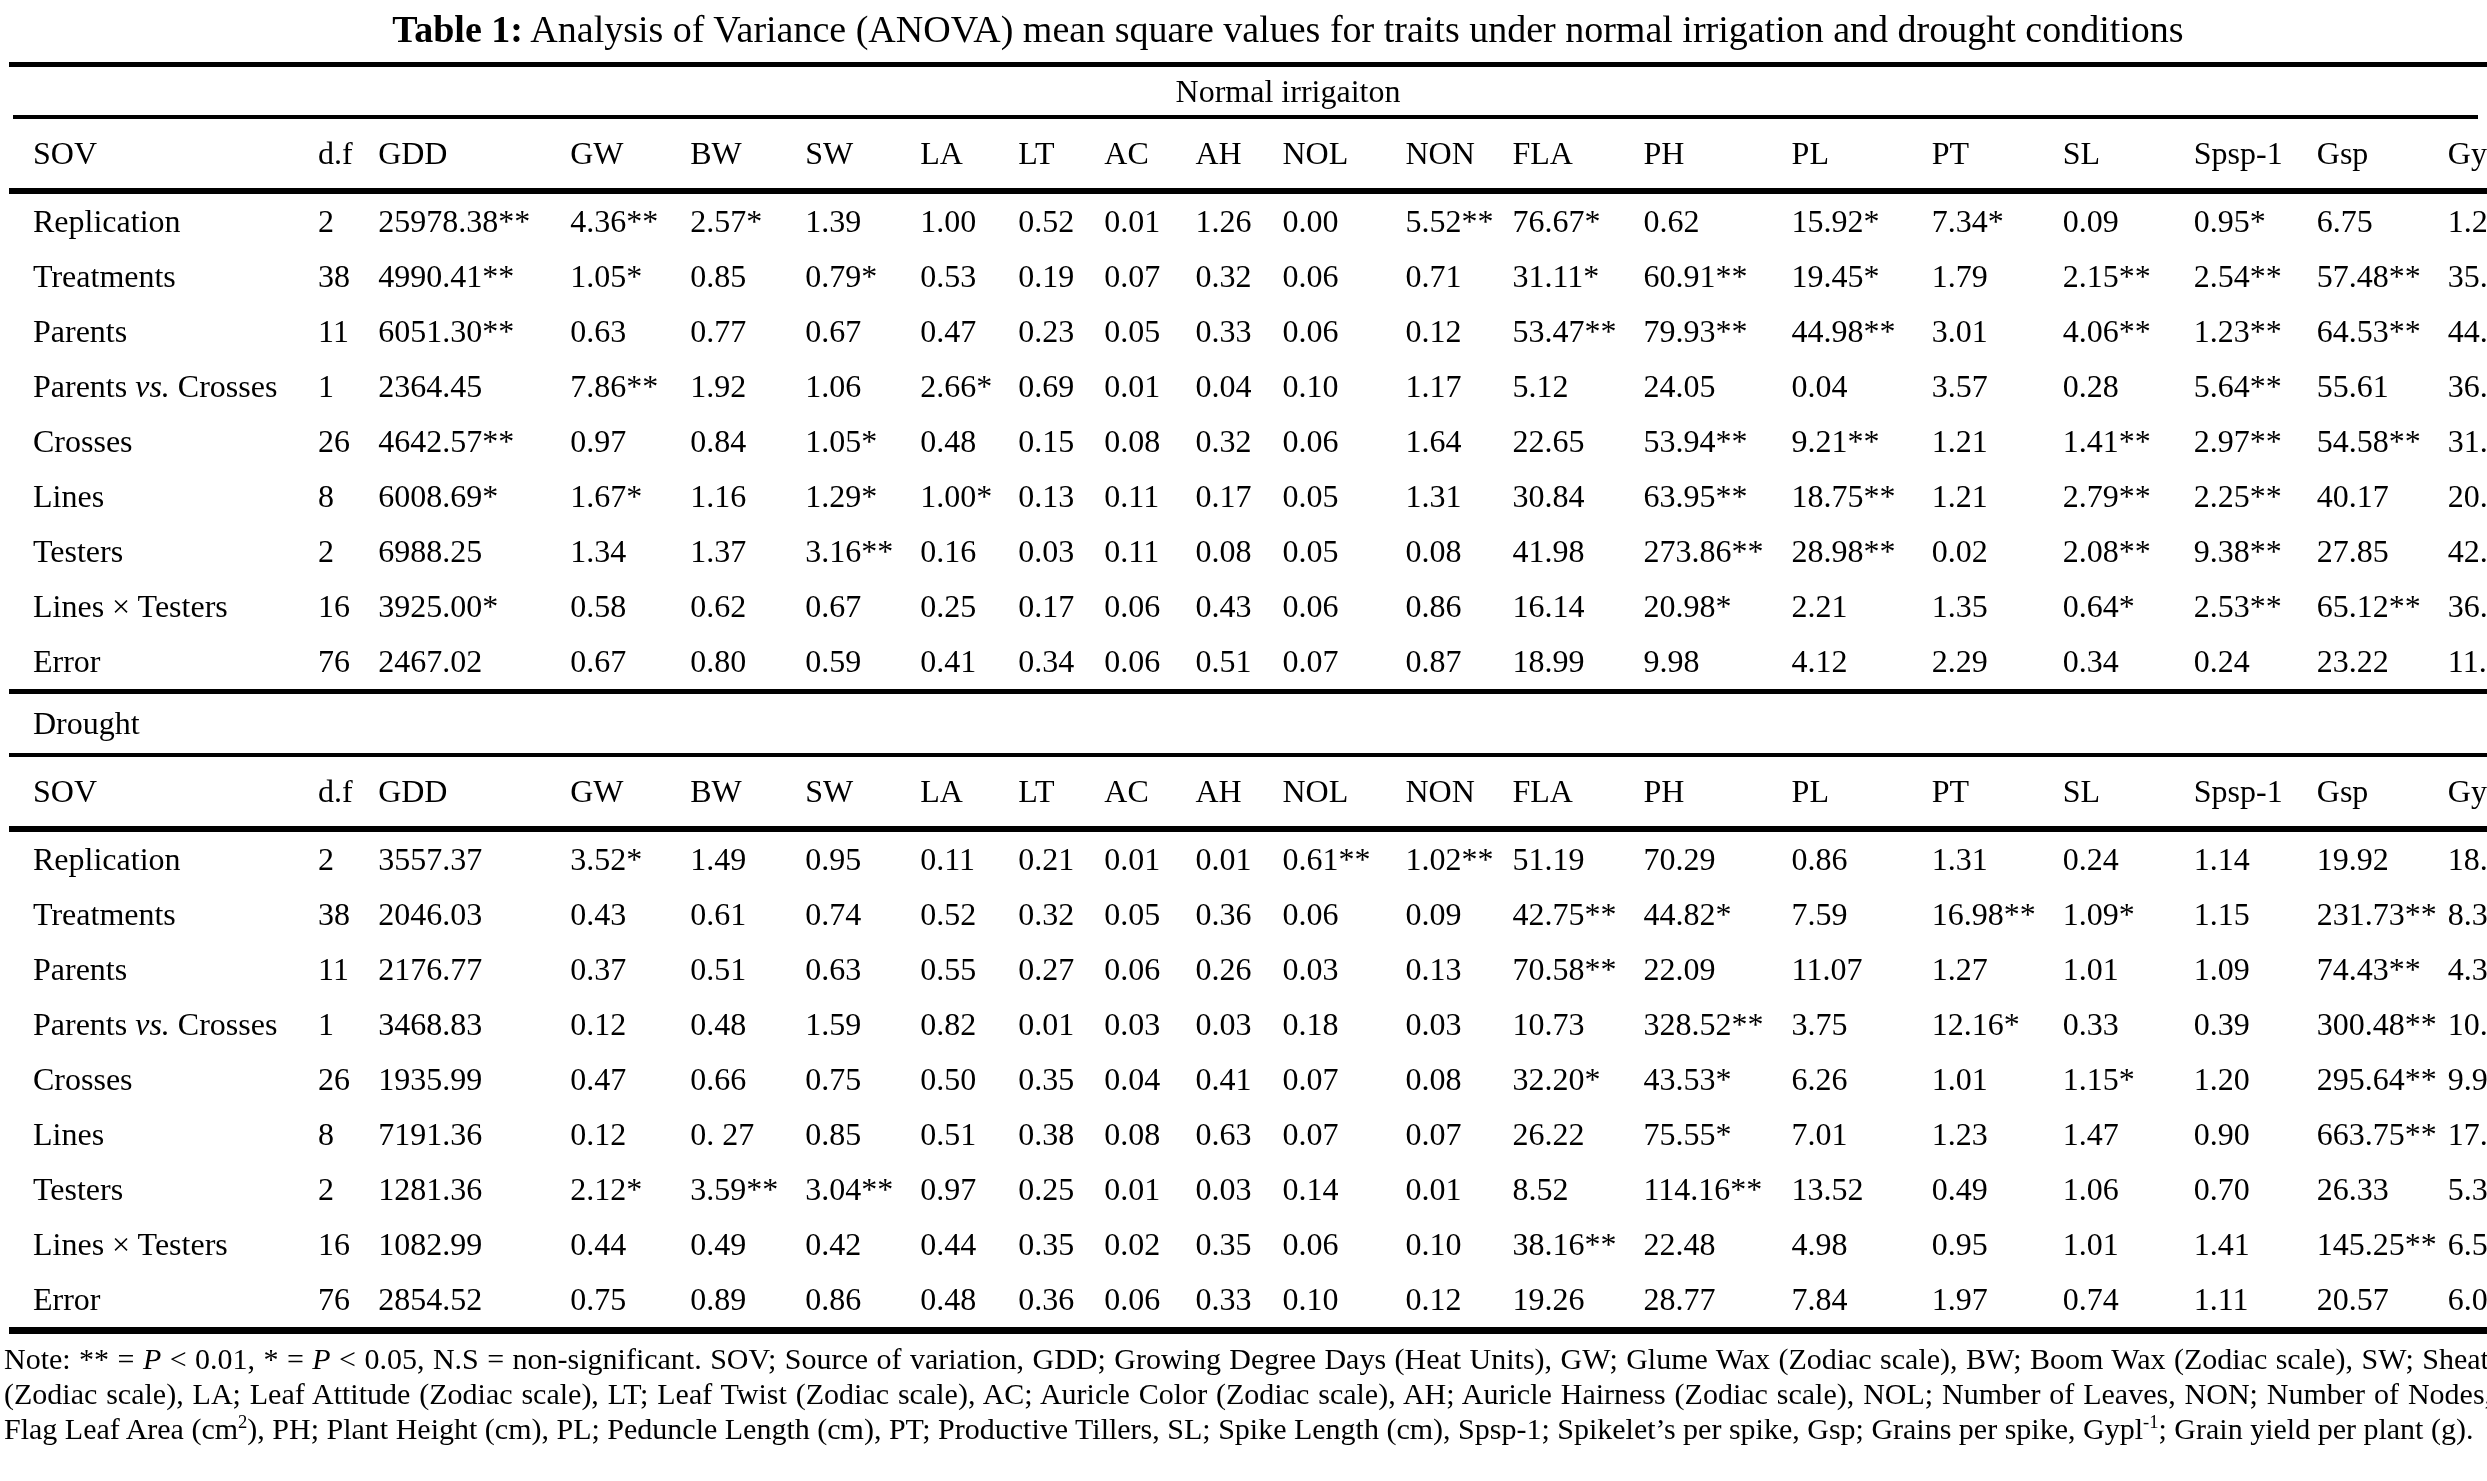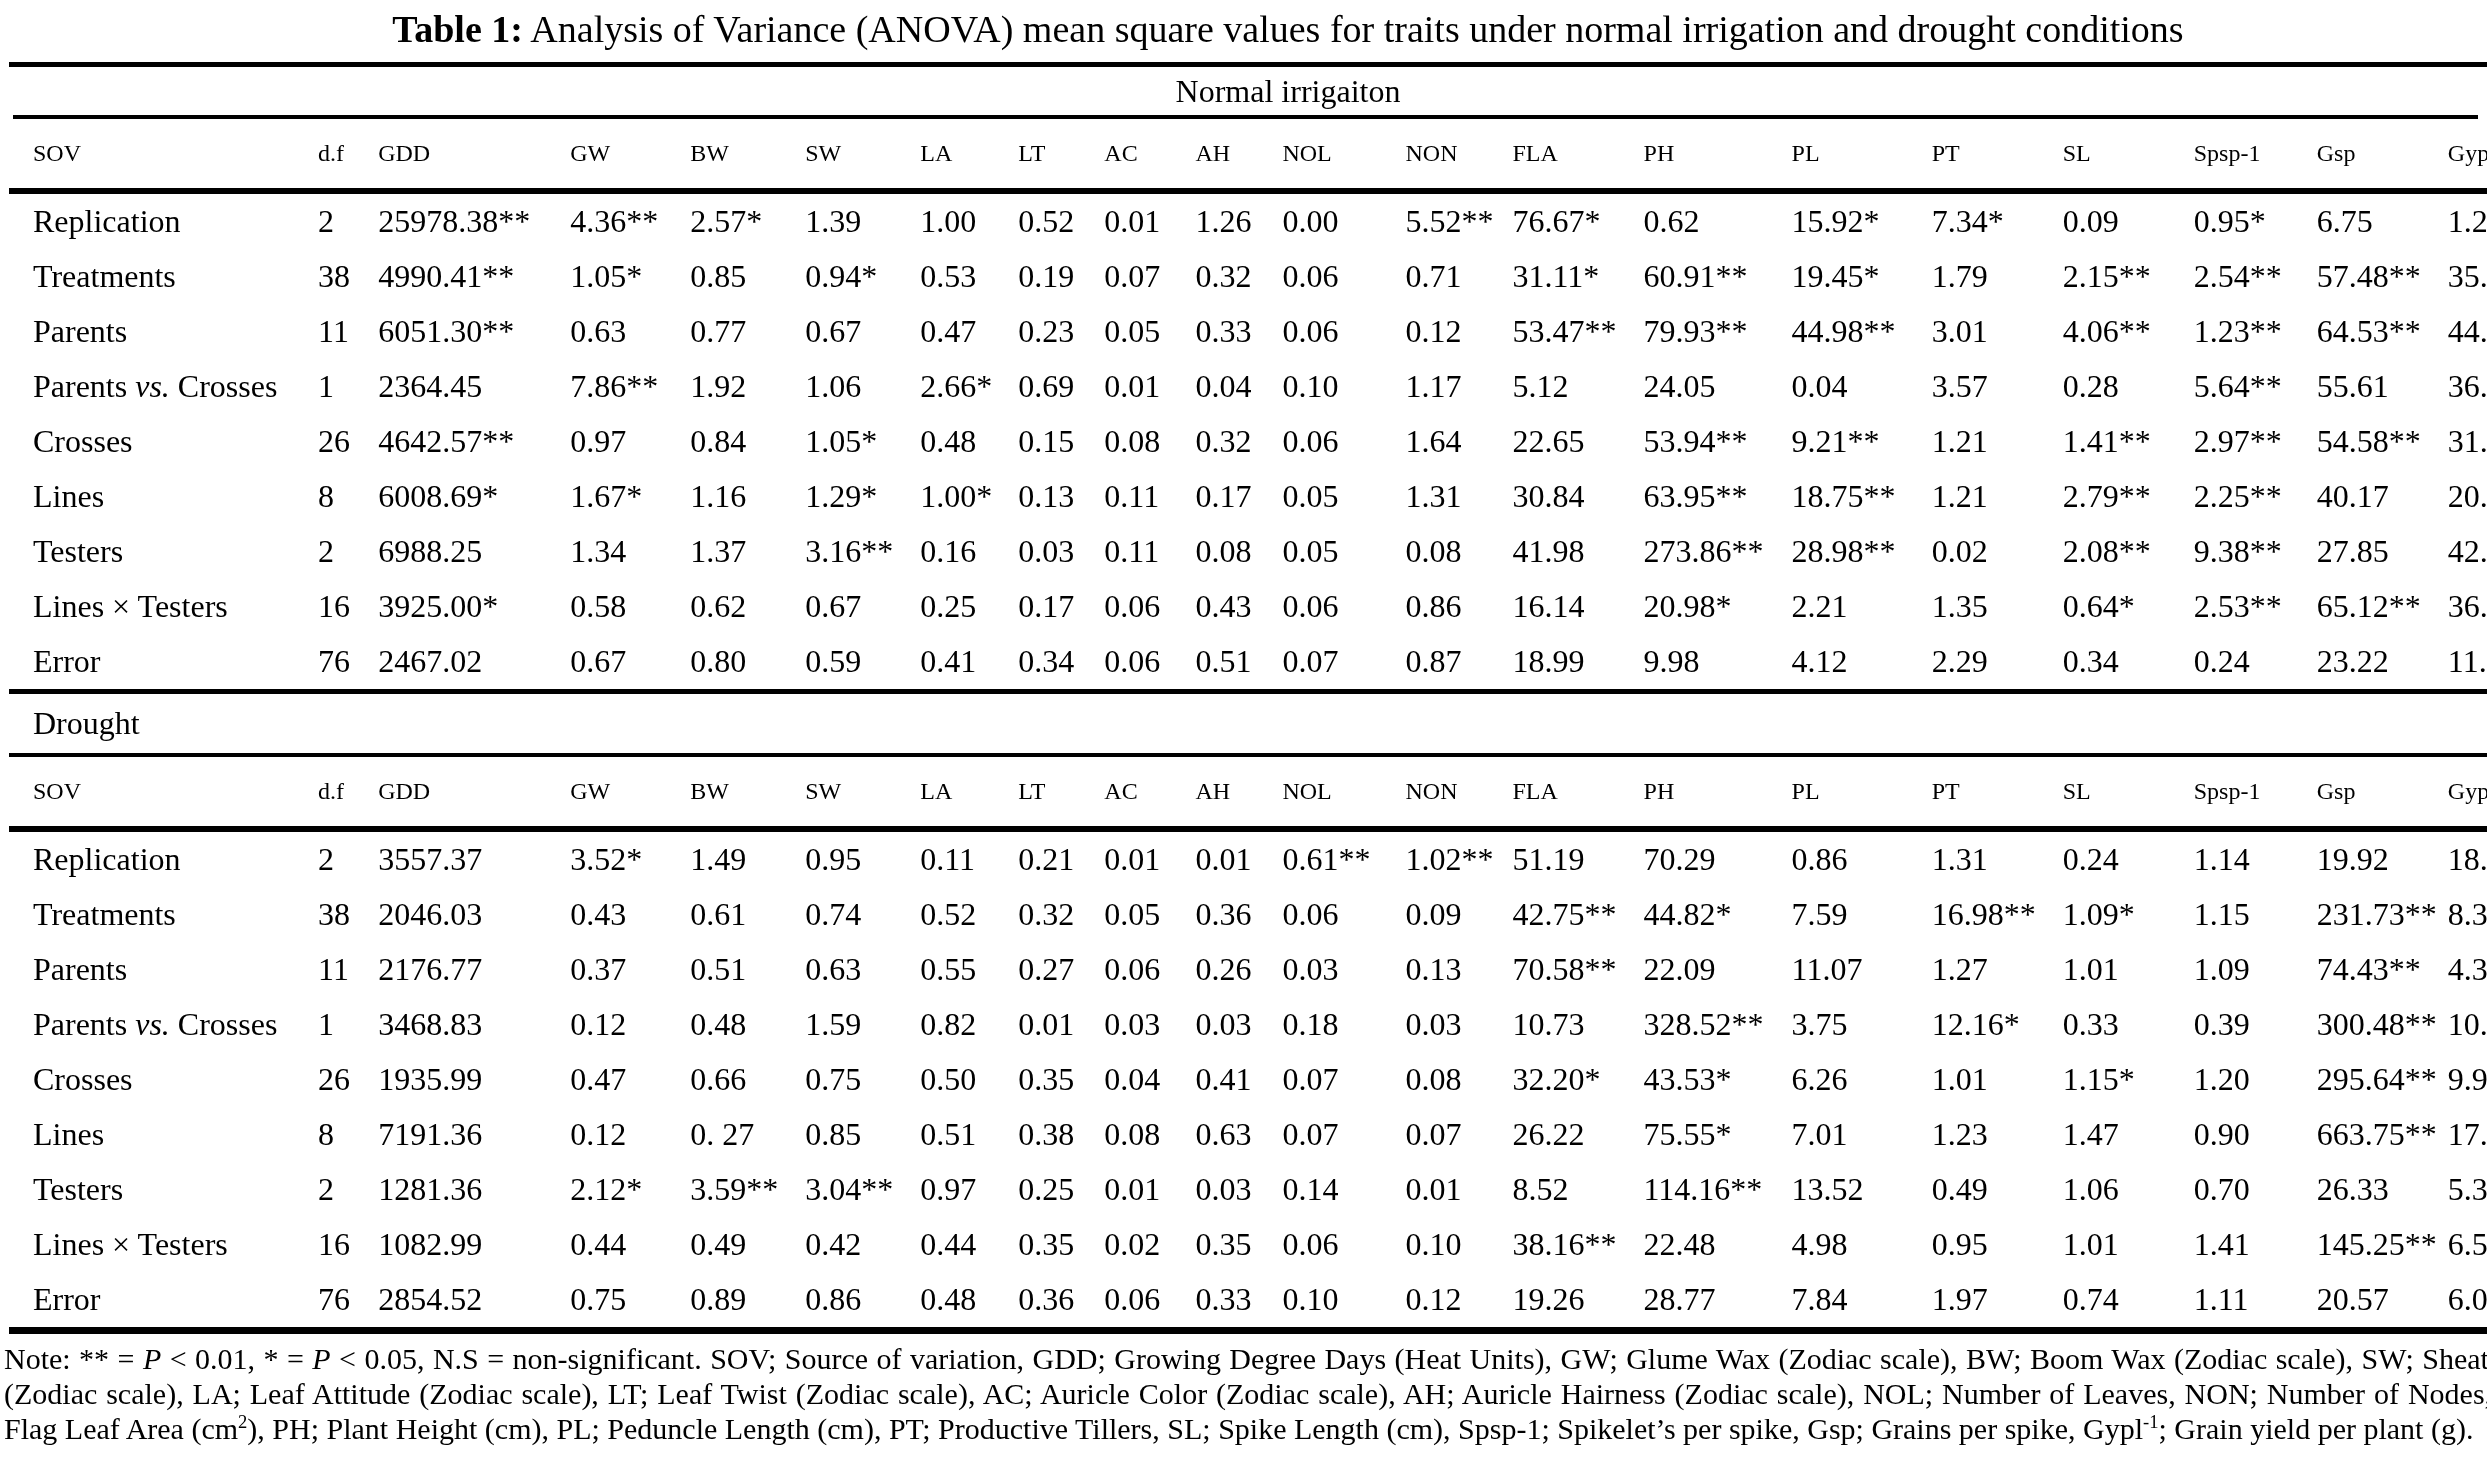--- a/index.html
+++ b/index.html
@@ -42,21 +42,21 @@
   
   table.anova {
     border-collapse: collapse;
     table-layout: fixed;
     width: 2558px;
     margin-left: 9px;
   }
   table.anova thead th {
     text-align: left;
     font-weight: normal;
-    font-size: 24px;
+    font-size: 32px;
     height: 69px;
     vertical-align: middle;
     border-bottom: 6px solid #000;
     padding: 0;
     white-space: nowrap;
   }
   table.anova tbody td {
     font-size: 32px;
     height: 55px;
     vertical-align: middle;
@@ -160,21 +160,21 @@
           <td>0.95*</td>
           <td>6.75</td>
           <td>1.26</td>
         </tr>
         <tr>
           <td>Treatments</td>
           <td>38</td>
           <td>4990.41**</td>
           <td>1.05*</td>
           <td>0.85</td>
-          <td>0.94*</td>
+          <td>0.79*</td>
           <td>0.53</td>
           <td>0.19</td>
           <td>0.07</td>
           <td>0.32</td>
           <td>0.06</td>
           <td>0.71</td>
           <td>31.11*</td>
           <td>60.91**</td>
           <td>19.45*</td>
           <td>1.79</td>

